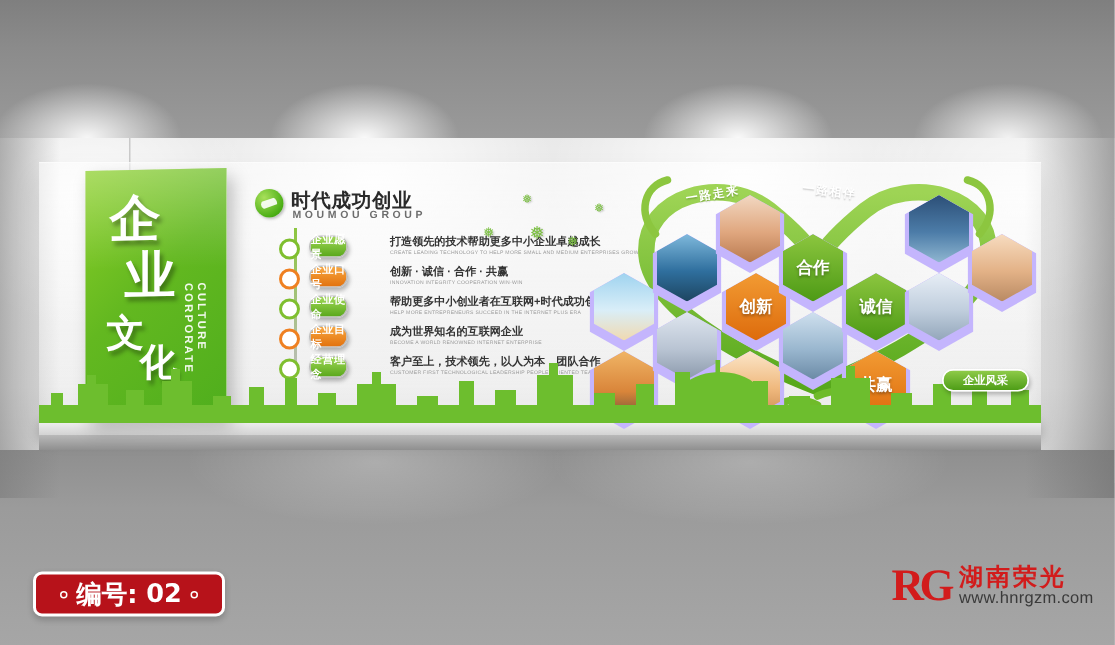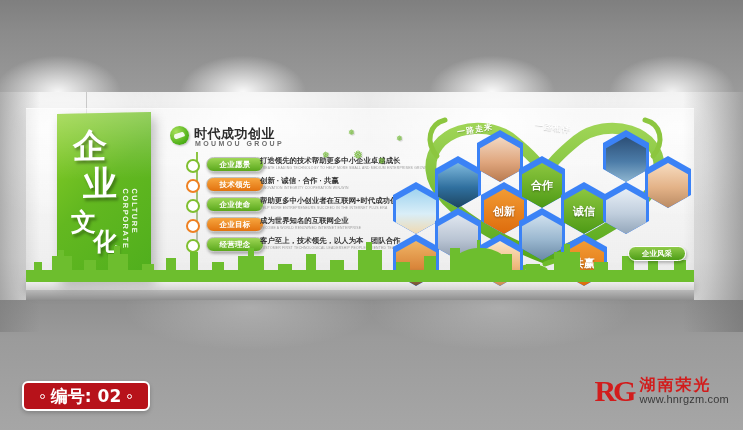--- a/index.html
+++ b/index.html
@@ -123,21 +123,21 @@
     background: linear-gradient(180deg,#8cc63f,#bdbdbd);
   }
   .row { position: absolute; left: 186px; height: 17px; }
   .node {
     position: absolute; left: 0; top: 2px; width: 14px; height: 14px;
     border-radius: 50%; border: 2.5px solid #7fbf2f; background: #fff;
     box-sizing: border-box;
   }
   .node.o { border-color: #ef8021; }
   .pill {
-    position: absolute; left: 20px; top: 0; width: 58px; height: 15px;
+    position: absolute; left: 20px; top: 0; width: 26px; height: 15px;
     border-radius: 8px; color: #fff; font-size: 7.5px; font-weight: 700;
     display: flex; align-items: center; justify-content: center;
     letter-spacing: .3px;
     box-shadow: 1px 2px 3px rgba(0,0,0,.28);
     font-family: Liberation Serif, serif;
   }
   .pill.g { background: linear-gradient(180deg,#9fd756,#5aa81c); border:1px solid #bfbfbf; }
   .pill.o { background: linear-gradient(180deg,#f7a63f,#e2720f); border:1px solid #bfbfbf; }
   .desc {
     position: absolute; left: 74px; top: -1px;
@@ -153,22 +153,22 @@
   .arch-txt {
     position: absolute; font-size: 8px; color: #fff; font-weight: 700;
     font-family: "DejaVu Sans", sans-serif; text-shadow: 0 1px 1px rgba(0,0,0,.2);
     letter-spacing: 1px;
   }
   .at1 { left: 62px; top: 16px; transform: rotate(-9deg); }
   .at2 { left: 140px; top: 14px; transform: rotate(7deg); }
   .hex {
     position: absolute; width: 46px; height: 52px;
     clip-path: polygon(50% 0%, 100% 25%, 100% 75%, 50% 100%, 0% 75%, 0% 25%);
-    background: #3b82f6;
-    display: flex; align-items: flex-end; justify-content: center;
+    background: #c4b5fd;
+    display: flex; align-items: flex-start; justify-content: center;
   }
   .hex .inner {
     width: 40px; height: 45px;
     clip-path: polygon(50% 0%, 100% 25%, 100% 75%, 50% 100%, 0% 75%, 0% 25%);
     display: flex; align-items: center; justify-content: center;
     font-size: 11px; font-weight: 700; color: #fff;
     text-shadow: 0 1px 2px rgba(0,0,0,.35);
     font-family: "DejaVu Sans", sans-serif;
   }
   .ph-sky   { background: linear-gradient(180deg,#9fd3ef,#d9eef8 55%,#f0d9b0); }
@@ -251,21 +251,21 @@
   <div class="tl-line"></div>
   <div id="timeline">
       <div class="row" style="top: 157px;">
         <span class="node"></span>
         <span class="pill g">企业愿景</span>
         <span class="desc">打造领先的技术帮助更多中小企业卓越成长</span>
         <span class="desc-en">CREATE LEADING TECHNOLOGY TO HELP MORE SMALL AND MEDIUM ENTERPRISES GROW</span>
       </div>
       <div class="row" style="top: 177px;">
         <span class="node o"></span>
-        <span class="pill o">技术领先</span>
+        <span class="pill o">企业口号</span>
         <span class="desc">创新 · 诚信 · 合作 · 共赢</span>
         <span class="desc-en">INNOVATION  INTEGRITY  COOPERATION  WIN-WIN</span>
       </div>
       <div class="row" style="top: 197px;">
         <span class="node"></span>
         <span class="pill g">企业使命</span>
         <span class="desc">帮助更多中小创业者在互联网+时代成功创业</span>
         <span class="desc-en">HELP MORE ENTREPRENEURS SUCCEED IN THE INTERNET PLUS ERA</span>
       </div>
       <div class="row" style="top: 217px;">

